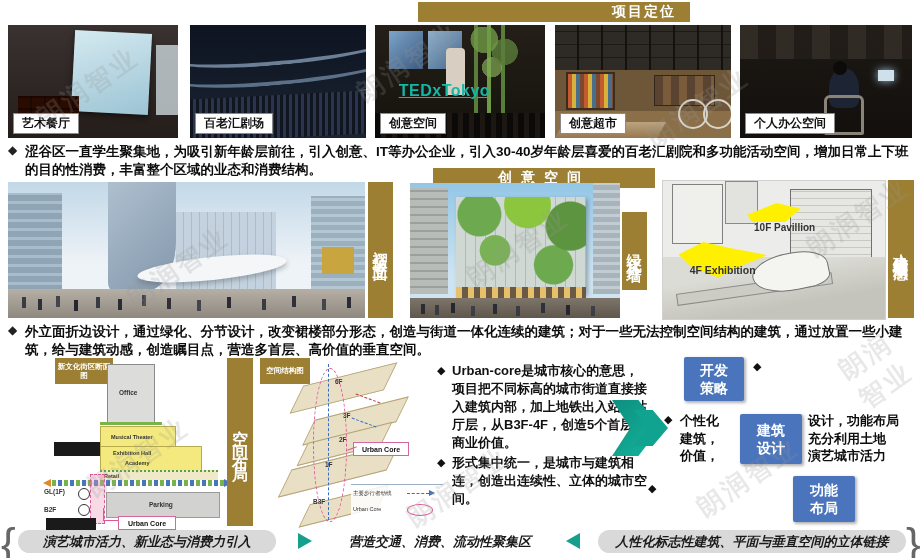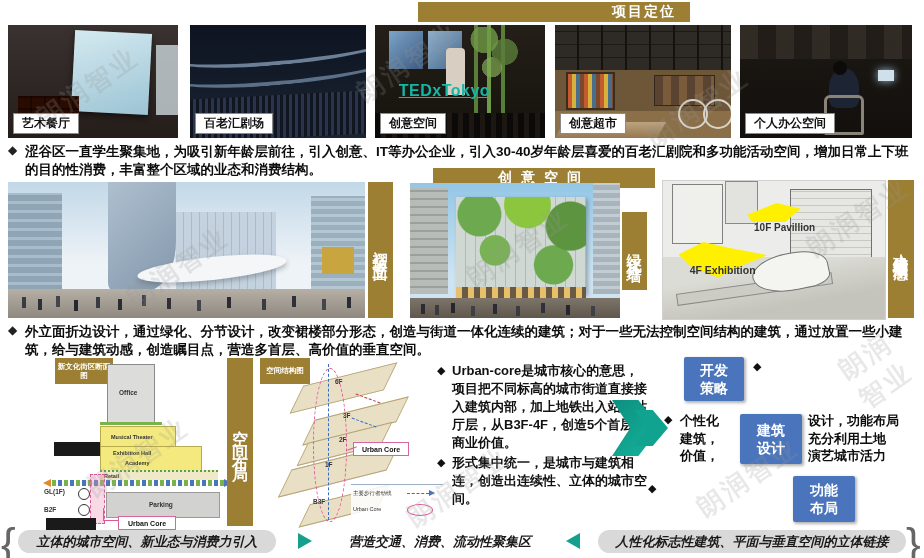--- a/index.html
+++ b/index.html
@@ -281,21 +281,21 @@
 
 <div class="dmk" style="left:648px;top:482px;">◆</div>
 <div class="rtext" style="left:664px;top:481px;width:150px;">
 </div>
 <div class="bluebox" style="left:793px;top:476px;width:62px;height:46px;">
     <span>功能布局</span>
   </div>
 
 <div class="brace" style="left:1px;">{</div>
 <div class="pill" style="left:18px;width:258px;">
-  <span class="scriptx">立体的城市空间、新业态与消费力引入</span>
+  <span class="scriptx">演艺城市活力、新业态与消费力引入</span>
 </div>
 <div class="tri-r" style="left:298px;top:533px;"></div>
 <div class="abs" style="left:322px;top:530px;width:236px;height:23px;display:flex;align-items:center;justify-content:center;">
   <span class="scriptx">营造交通、消费、流动性聚集区</span>
 </div>
 <div class="tri-l" style="left:566px;top:533px;"></div>
 <div class="pill" style="left:598px;width:308px;">
   <span class="scriptx">人性化标志性建筑、平面与垂直空间的立体链接</span>
 </div>
 <div class="brace" style="left:906px;">}</div>

